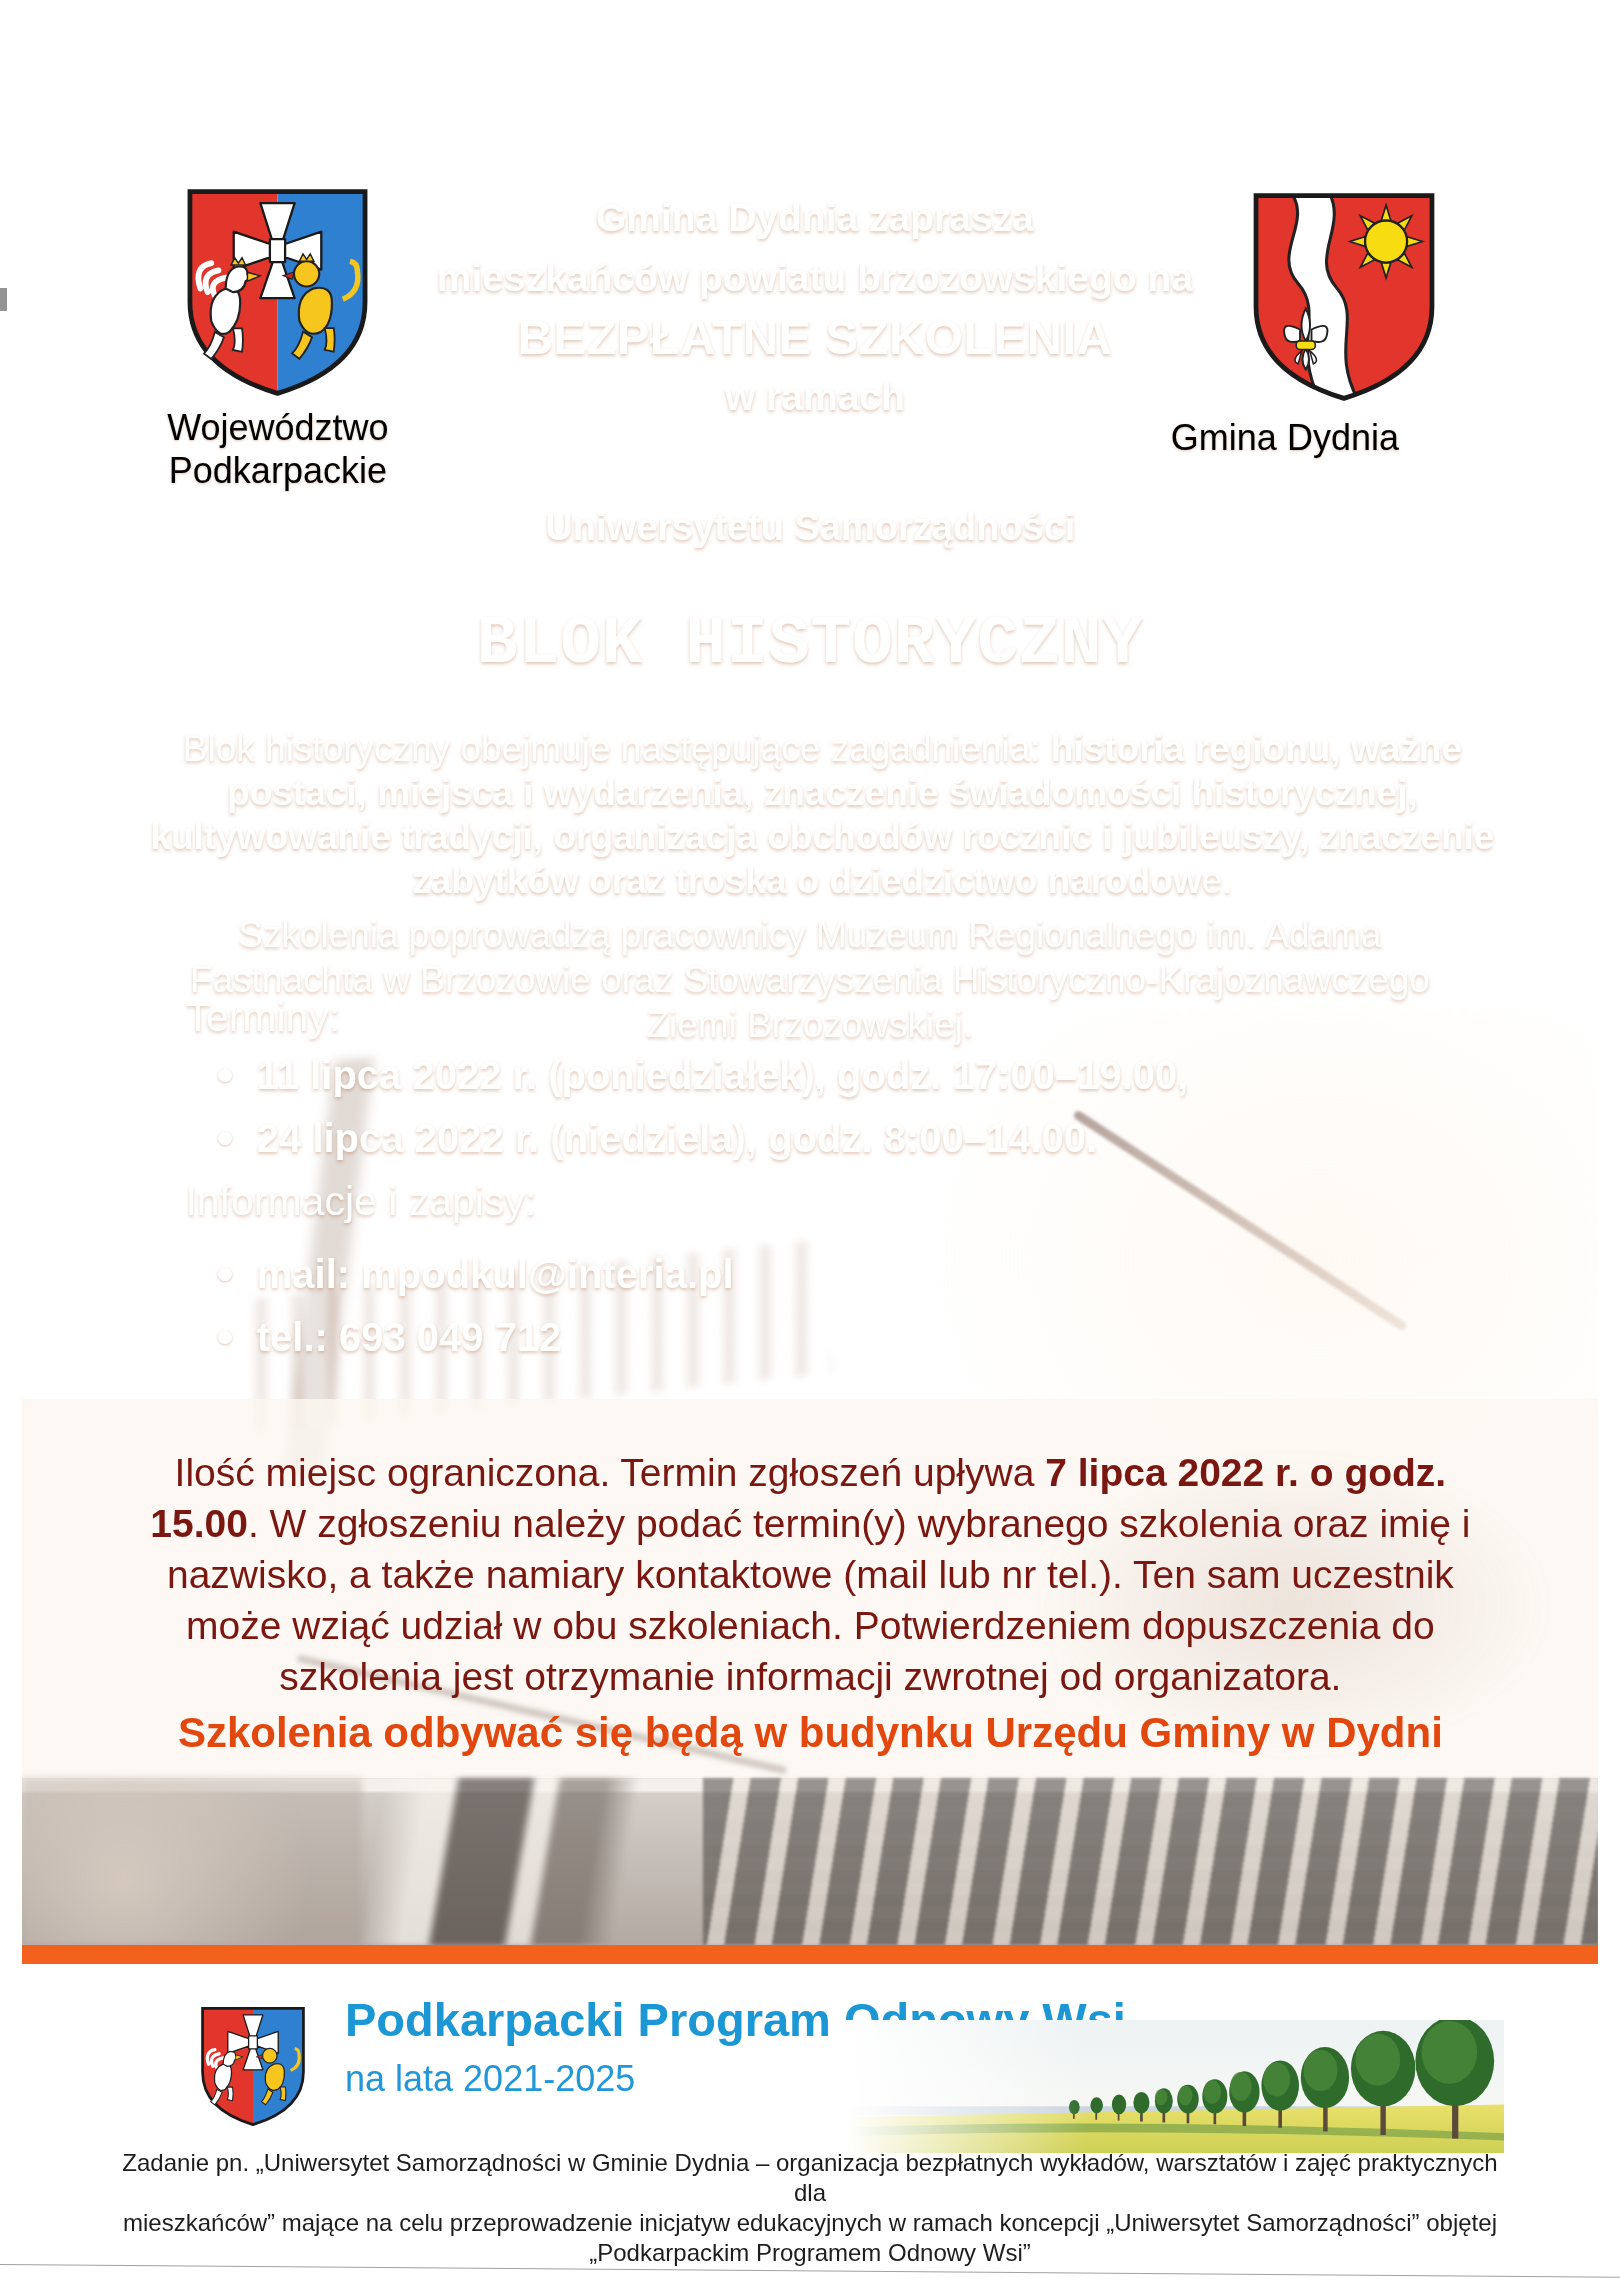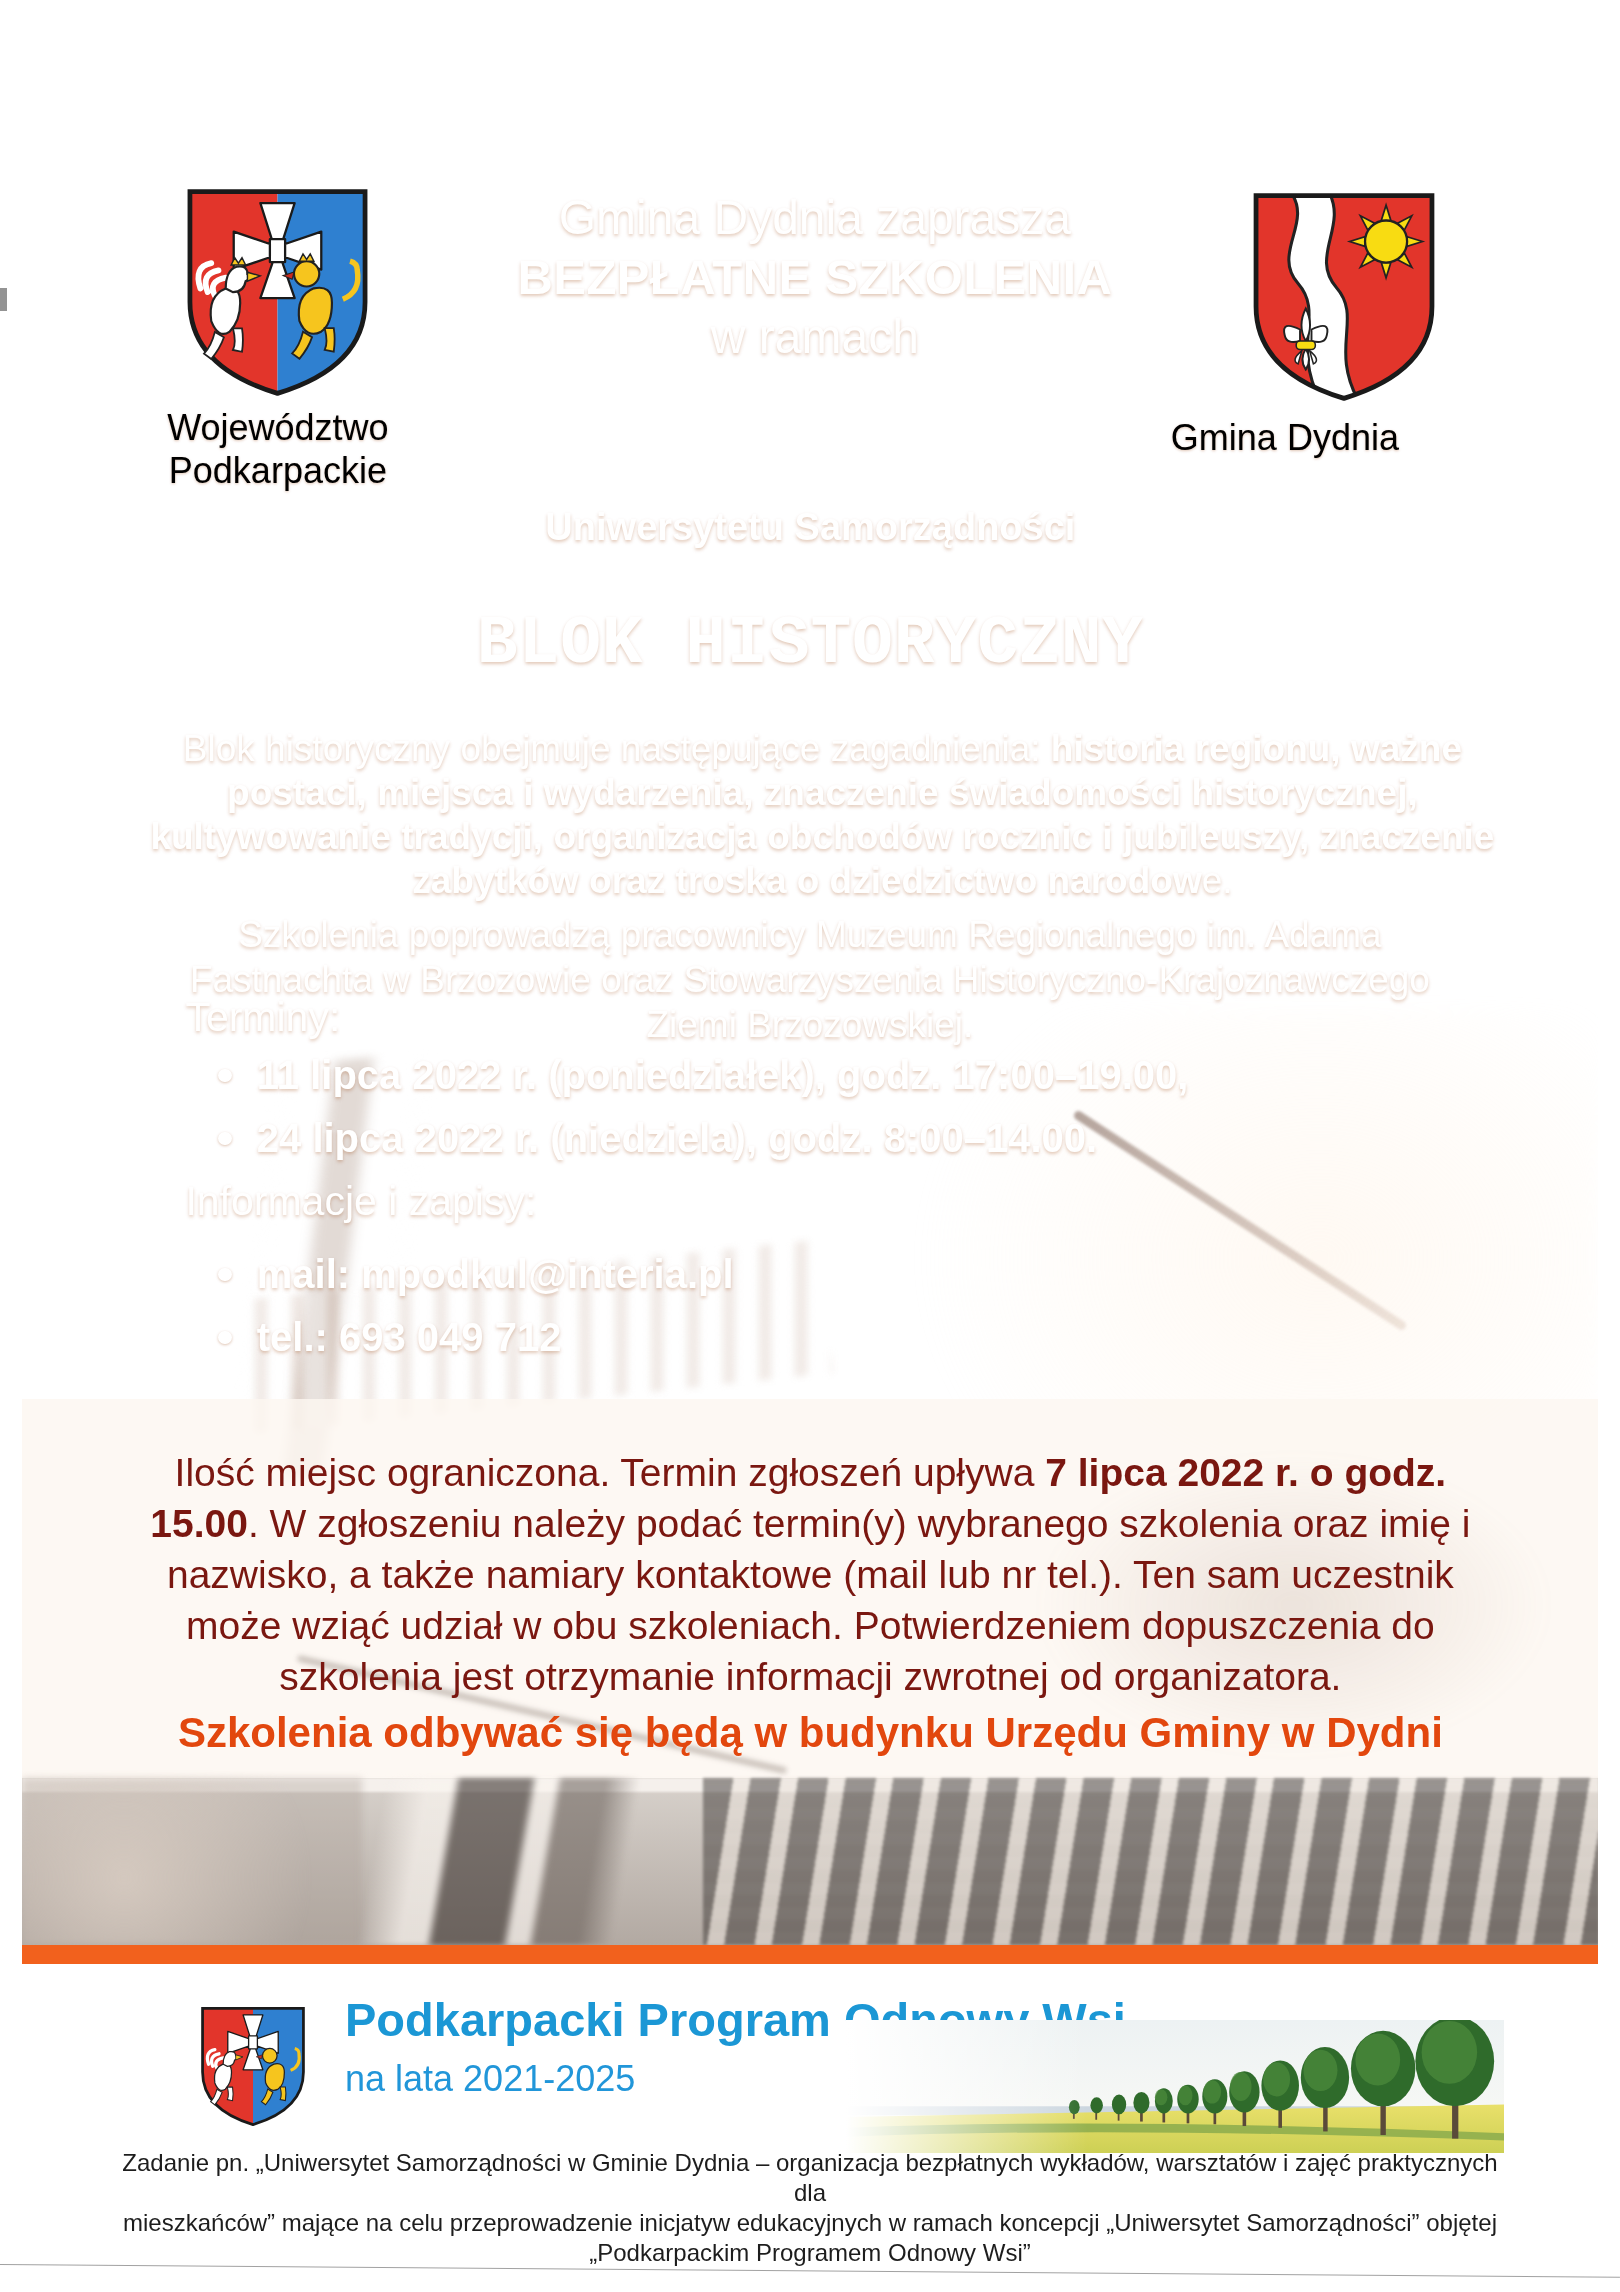--- a/index.html
+++ b/index.html
@@ -50,21 +50,21 @@
   .strip-keys{left:681px;top:0;width:896px;height:167px;opacity:.85;filter:blur(1.8px);
     background:repeating-linear-gradient(99deg, rgba(45,40,37,.55) 0 30px, rgba(232,224,216,.60) 30px 47px),
                repeating-linear-gradient(0deg, rgba(255,255,255,.12) 0 12.5px, transparent 12.5px 25px);}
   .orange-bar{left:0;top:1920px;width:1576px;height:19px;background:#F2611D;}
 
   
   .white-text{color:#ffffff;text-shadow:0 1.8px 3.6px rgba(150,60,0,.28);}
   .emblem-caption{color:#000000;font-size:36px;line-height:43px;font-weight:400;text-align:center;
     text-shadow:0 0.9px 2.7px rgba(150,60,0,.3);}
   .hdr-center{left:318px;top:163px;width:949px;text-align:center;}
-  .hdr-line{font-size:48px;line-height:60px;font-weight:400;}
+  .hdr-line{font-size:39px;line-height:60px;font-weight:700;}
   .hdr-strong{font-size:49px;line-height:59px;font-weight:700;letter-spacing:0.4px;}
   .title1{left:0;top:481px;width:1576px;text-align:center;font-size:38px;font-weight:700;}
   .title2{left:0;top:580px;width:1576px;text-align:center;font-size:68px;font-weight:700;letter-spacing:0.9px;font-family:Liberation Mono, monospace;}
   .intro{left:85px;top:690px;width:1406px;text-align:center;font-size:37px;line-height:44px;font-weight:400;}
   .intro b{font-weight:700;}
   .lecturers{left:125px;top:887px;width:1325px;text-align:center;font-size:37px;line-height:45px;font-weight:400;}
   .sec-heading{font-size:41px;font-weight:400;}
   .heading-terminy{left:163px;top:969px;}
   .heading-zapisy{left:163px;top:1153px;}
   .list{left:196px;}
@@ -179,20 +179,21 @@
           <path d="M-2,7 Q-8,12 -4,14 Z" fill="#ffffff" stroke="#222222" stroke-width="0.8"></path>
           <path d="M2,7 Q8,12 4,14 Z" fill="#ffffff" stroke="#222222" stroke-width="0.8"></path>
           <rect x="-5" y="2" width="10" height="4.5" rx="2" fill="#F8DC12" stroke="#222222" stroke-width="0.8"></rect>
         </g>
       </svg>
     </div>
     <div class="abs emblem-caption" style="left:1128px;top:391px;width:269px;">Gmina Dydnia</div>
 
     <div class="abs hdr-center white-text">
       <div class="hdr-line">Gmina Dydnia zaprasza</div>
+      <div class="hdr-line">mieszkańców powiatu brzozowskiego na</div>
       <div class="hdr-strong">BEZPŁATNE SZKOLENIA</div>
       <div class="hdr-line">w ramach</div>
     </div>
 
     <div class="abs title1 white-text">Uniwersytetu Samorządności</div>
     <div class="abs title2 white-text">BLOK HISTORYCZNY</div>
 
     <p class="abs intro white-text" style="margin:12px;"><span>Blok historyczny obejmuje następujące zagadnienia: </span><b>historia regionu, ważne postaci, miejsca i wydarzenia, znaczenie świadomości historycznej, kultywowanie tradycji, organizacja obchodów rocznic i jubileuszy, znaczenie zabytków oraz troska o dziedzictwo narodow</b><span>e.</span></p>
 
     <p class="abs lecturers white-text" style="margin:0;">Szkolenia poprowadzą pracownicy Muzeum Regionalnego im. Adama Fastnachta w Brzozowie oraz Stowarzyszenia Historyczno-Krajoznawczego Ziemi Brzozowskiej.</p>

